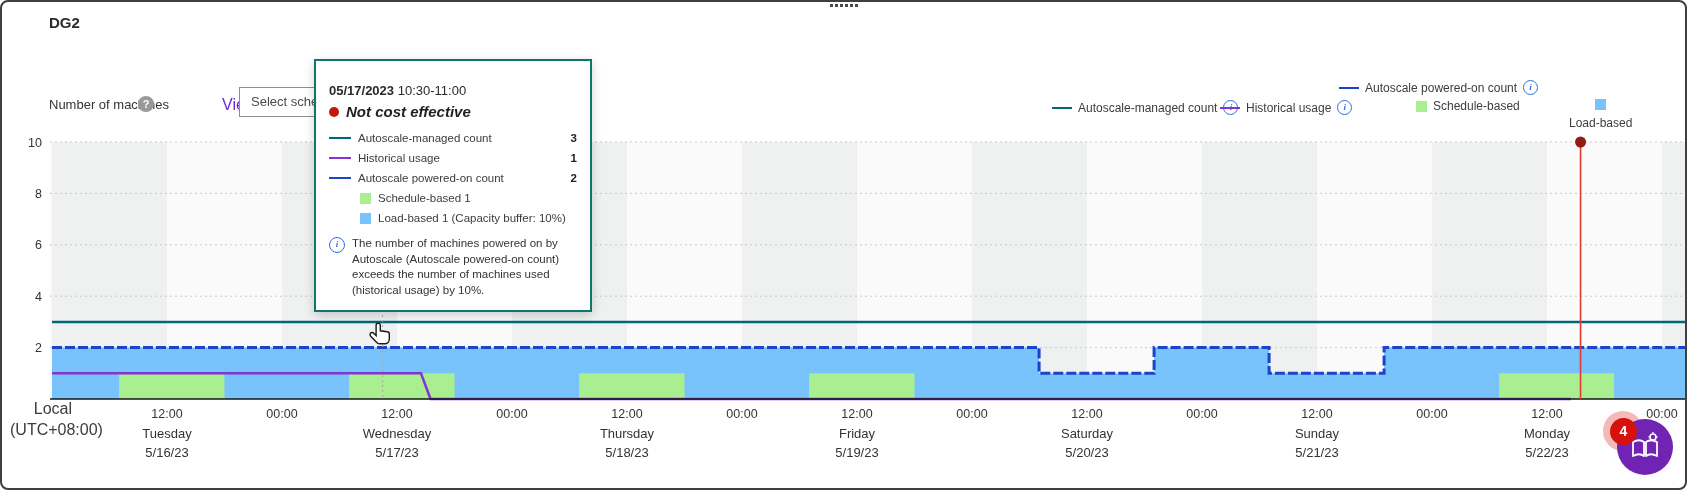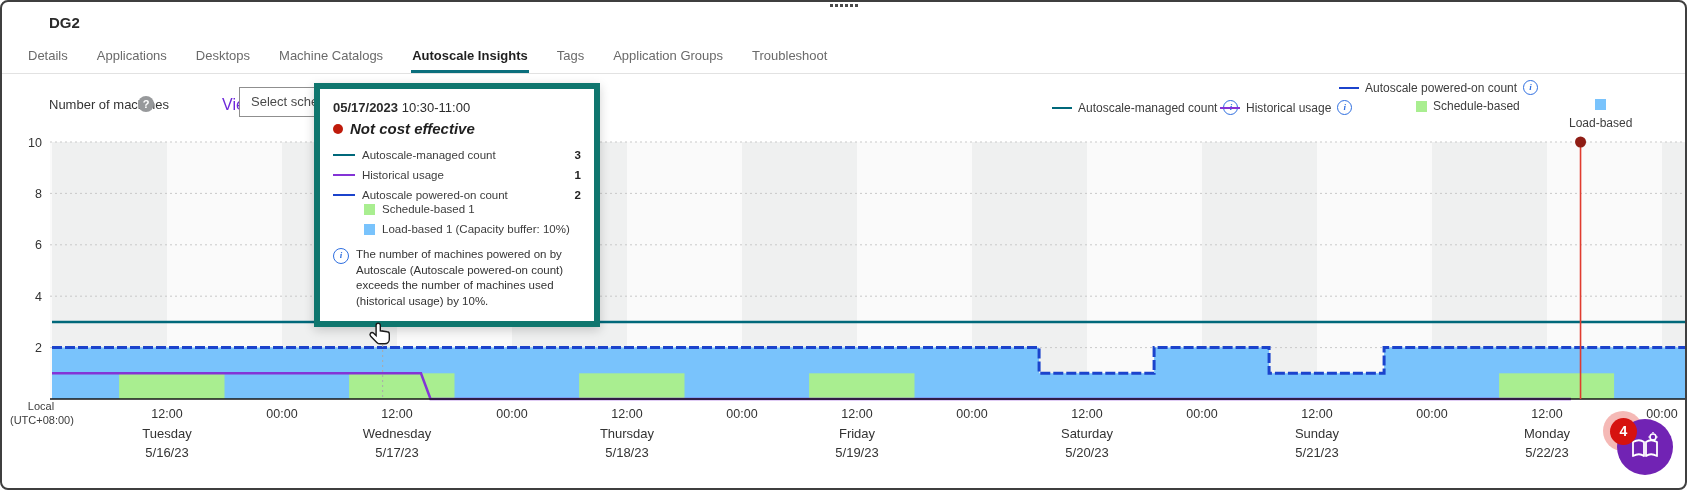--- a/index.html
+++ b/index.html
@@ -27,38 +27,38 @@
   .leg .line{width:20px;height:0;border-top:2.5px solid #000;}
   .leg .sq{width:11px;height:11px;}
   .info-i{display:inline-block;width:13px;height:13px;border:1.4px solid #2f6fe0;border-radius:50%;
           color:#2f6fe0;font:italic 700 9px/12px "Liberation Serif",serif;text-align:center;cursor:pointer;}
   .c-teal{border-color:#00687a!important;} .c-purple{border-color:#8434d6!important;}
   .c-blue{border-color:#1b43cc!important;}
   .b-green{background:#a9ee90;} .b-blue{background:#79c3fc;}
   
   #plot{position:absolute;left:0;top:128px;width:1683px;height:335px;}
   
-  .tooltip{position:absolute;left:312px;top:81px;width:248px;background:#fff;border:6px solid #0f766e;
-           box-shadow:0 3px 10px rgba(0,0,0,.18);padding:11px 13px 12px;z-index:30;}
+  .tooltip{position:absolute;left:312px;top:57px;width:248px;background:#fff;border:2px solid #0f766e;
+           box-shadow:0 3px 10px rgba(0,0,0,.18);padding:22px 13px 12px;z-index:30;}
   .tt-title{font-size:13px;color:#2a2a2a;}
   .tt-title b{font-weight:700;}
   .tt-status{display:flex;align-items:center;gap:7px;margin-top:5px;margin-bottom:12px;text-align:center;}
   .tt-dot{width:10px;height:10px;border-radius:50%;background:#bf1b0b;}
   .tt-status span{font-size:15px;font-weight:700;font-style:italic;color:#1f1f1f;}
   .tt-row{display:flex;align-items:center;gap:7px;font-size:11.5px;color:#3c3c3c;margin-top:8px;}
   .tt-row .line{width:22px;height:0;border-top:2px solid #000;flex:none;}
   .tt-row .sq{width:11px;height:11px;flex:none;margin-left:31px;}
   .tt-row .lbl{flex:1;}
   .tt-row .val{font-weight:700;color:#222;}
   .tt-note{display:flex;gap:7px;margin-top:12px;font-size:11.5px;color:#333;line-height:1.35;}
   .tt-note .info-i{flex:none;margin-top:1px;width:14px;height:14px;line-height:13px;}
   
   .cursor{position:absolute;left:366px;top:320px;z-index:40;pointer-events:none;}
   
-  .tz{position:absolute;left:8px;top:397px;width:62px;text-align:center;font-size:11px;color:#3c3c3c;line-height:1.3;}
+  .tz{position:absolute;left:8px;top:397px;width:62px;text-align:right;font-size:16px;color:#3c3c3c;line-height:1.3;}
   
   .halo{position:absolute;left:1601px;top:409px;width:40px;height:40px;border-radius:50%;
         background:rgba(226,55,45,.35);z-index:48;}
   .badge{position:absolute;left:1608px;top:416px;width:27px;height:27px;border-radius:50%;background:#d6120f;
          color:#fff;font-size:14px;font-weight:700;text-align:center;line-height:27px;z-index:50;cursor:pointer;}
   .guide-btn{position:absolute;left:1615px;top:417px;width:56px;height:56px;border-radius:50%;
              background:#7123b4;z-index:49;cursor:pointer;display:flex;align-items:center;justify-content:center;}
 </style>
 </head>
 <body>
@@ -69,32 +69,20 @@
     <i></i>
       <i></i>
       <i></i>
       <i></i>
       <i></i>
       <i></i>
   </div>
 
   <div class="title">DG2</div>
 
-  <div class="tabbar">
-    <div class="tabs" id="tabs">
-        <div class="tab">Details</div>
-        <div class="tab">Applications</div>
-        <div class="tab">Desktops</div>
-        <div class="tab">Machine Catalogs</div>
-        <div class="tab active">Autoscale Insights</div>
-        <div class="tab">Tags</div>
-        <div class="tab">Application Groups</div>
-        <div class="tab">Troubleshoot</div>
-      </div>
-  </div>
 
   <div class="y-title">Number of machines</div>
   <div class="help-circle">?</div>
   <div class="viewby-label">View by:</div>
   <div class="schedule-select">Select schedule</div>
 
   <div class="leg" style="left:1337px;top:78px;">
     <span class="line c-blue"></span>
     <span>Autoscale powered-on count</span>
     <span class="info-i">i</span>
@@ -202,21 +190,21 @@
     <div class="tt-row">
       <span class="line c-purple"></span>
       <span class="lbl">Historical usage</span>
       <span class="val">1</span>
     </div>
     <div class="tt-row">
       <span class="line c-blue"></span>
       <span class="lbl">Autoscale powered-on count</span>
       <span class="val">2</span>
     </div>
-    <div class="tt-row" style="margin-top:2px;justify-content:center;">
+    <div class="tt-row" style="margin-top:8px;justify-content:center;">
       <span class="sq b-green"></span>
       <span class="lbl">Schedule-based 1</span>
     </div>
     <div class="tt-row" style="margin-top:8px;">
       <span class="sq b-blue"></span>
       <span class="lbl">Load-based 1 (Capacity buffer: 10%)</span>
     </div>
     <div class="tt-note">
       <span class="info-i">i</span>
       <span>The number of machines powered on by Autoscale (Autoscale powered-on count) exceeds the number of machines used (historical usage) by 10%.</span>

